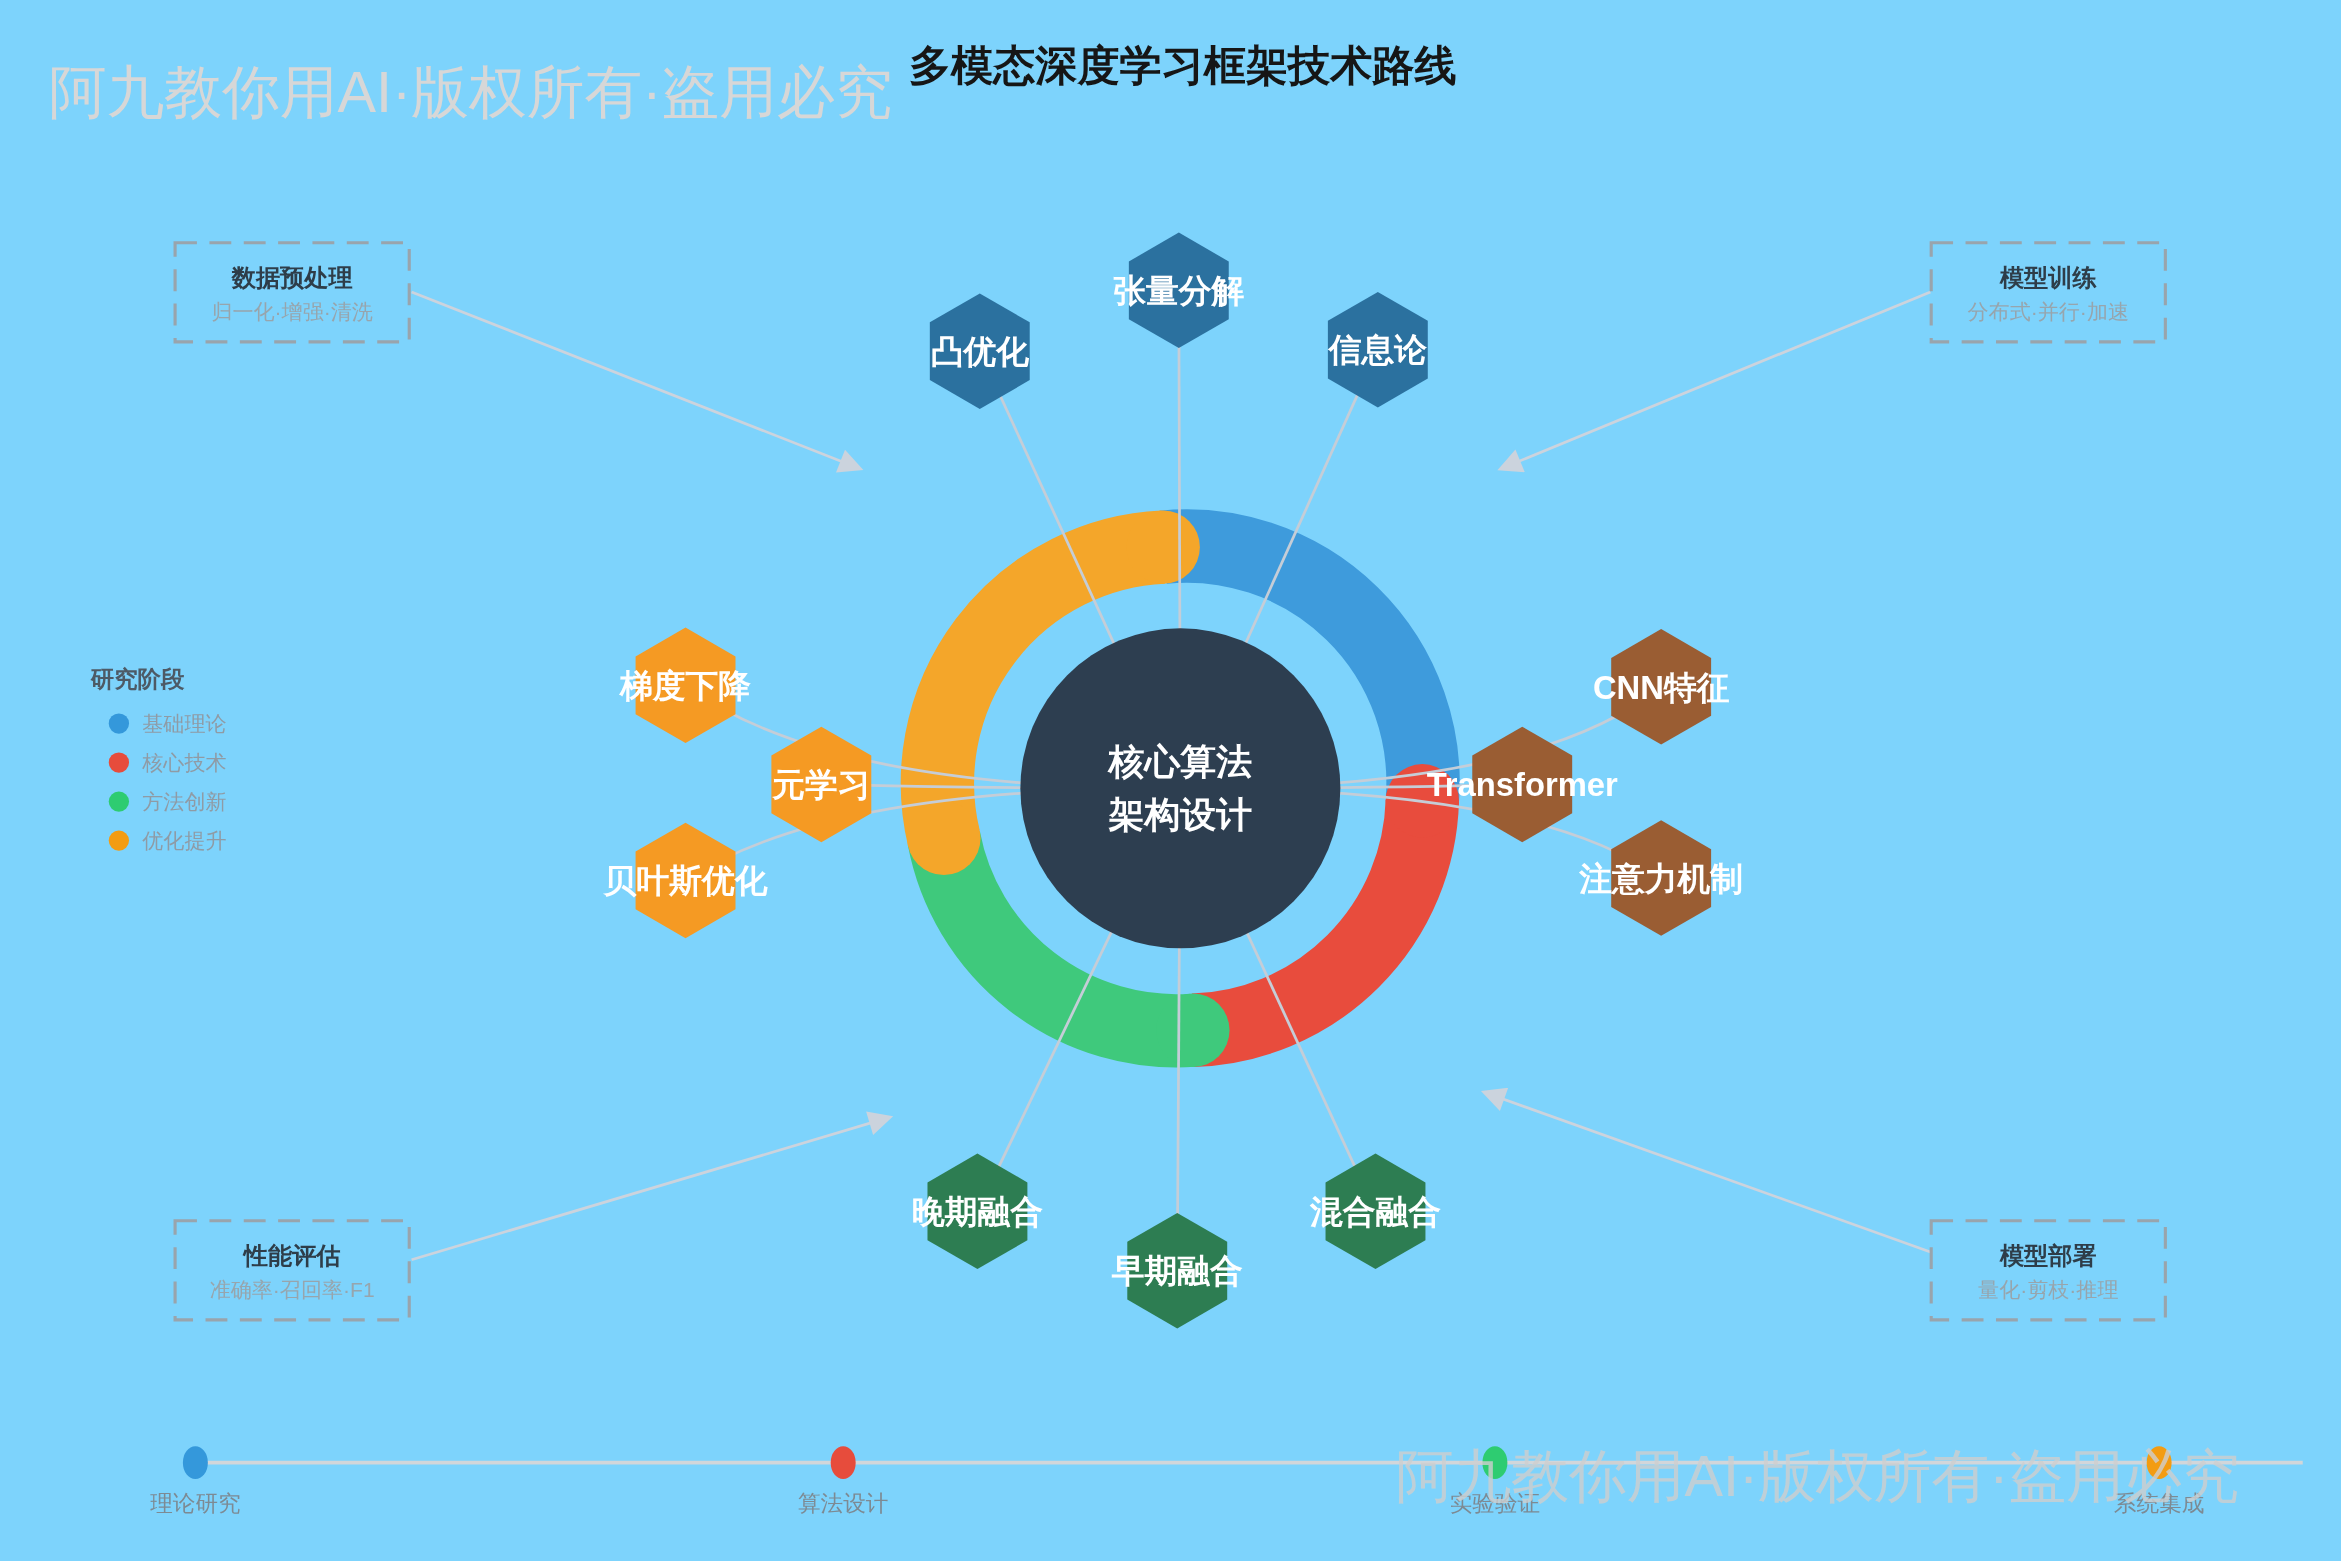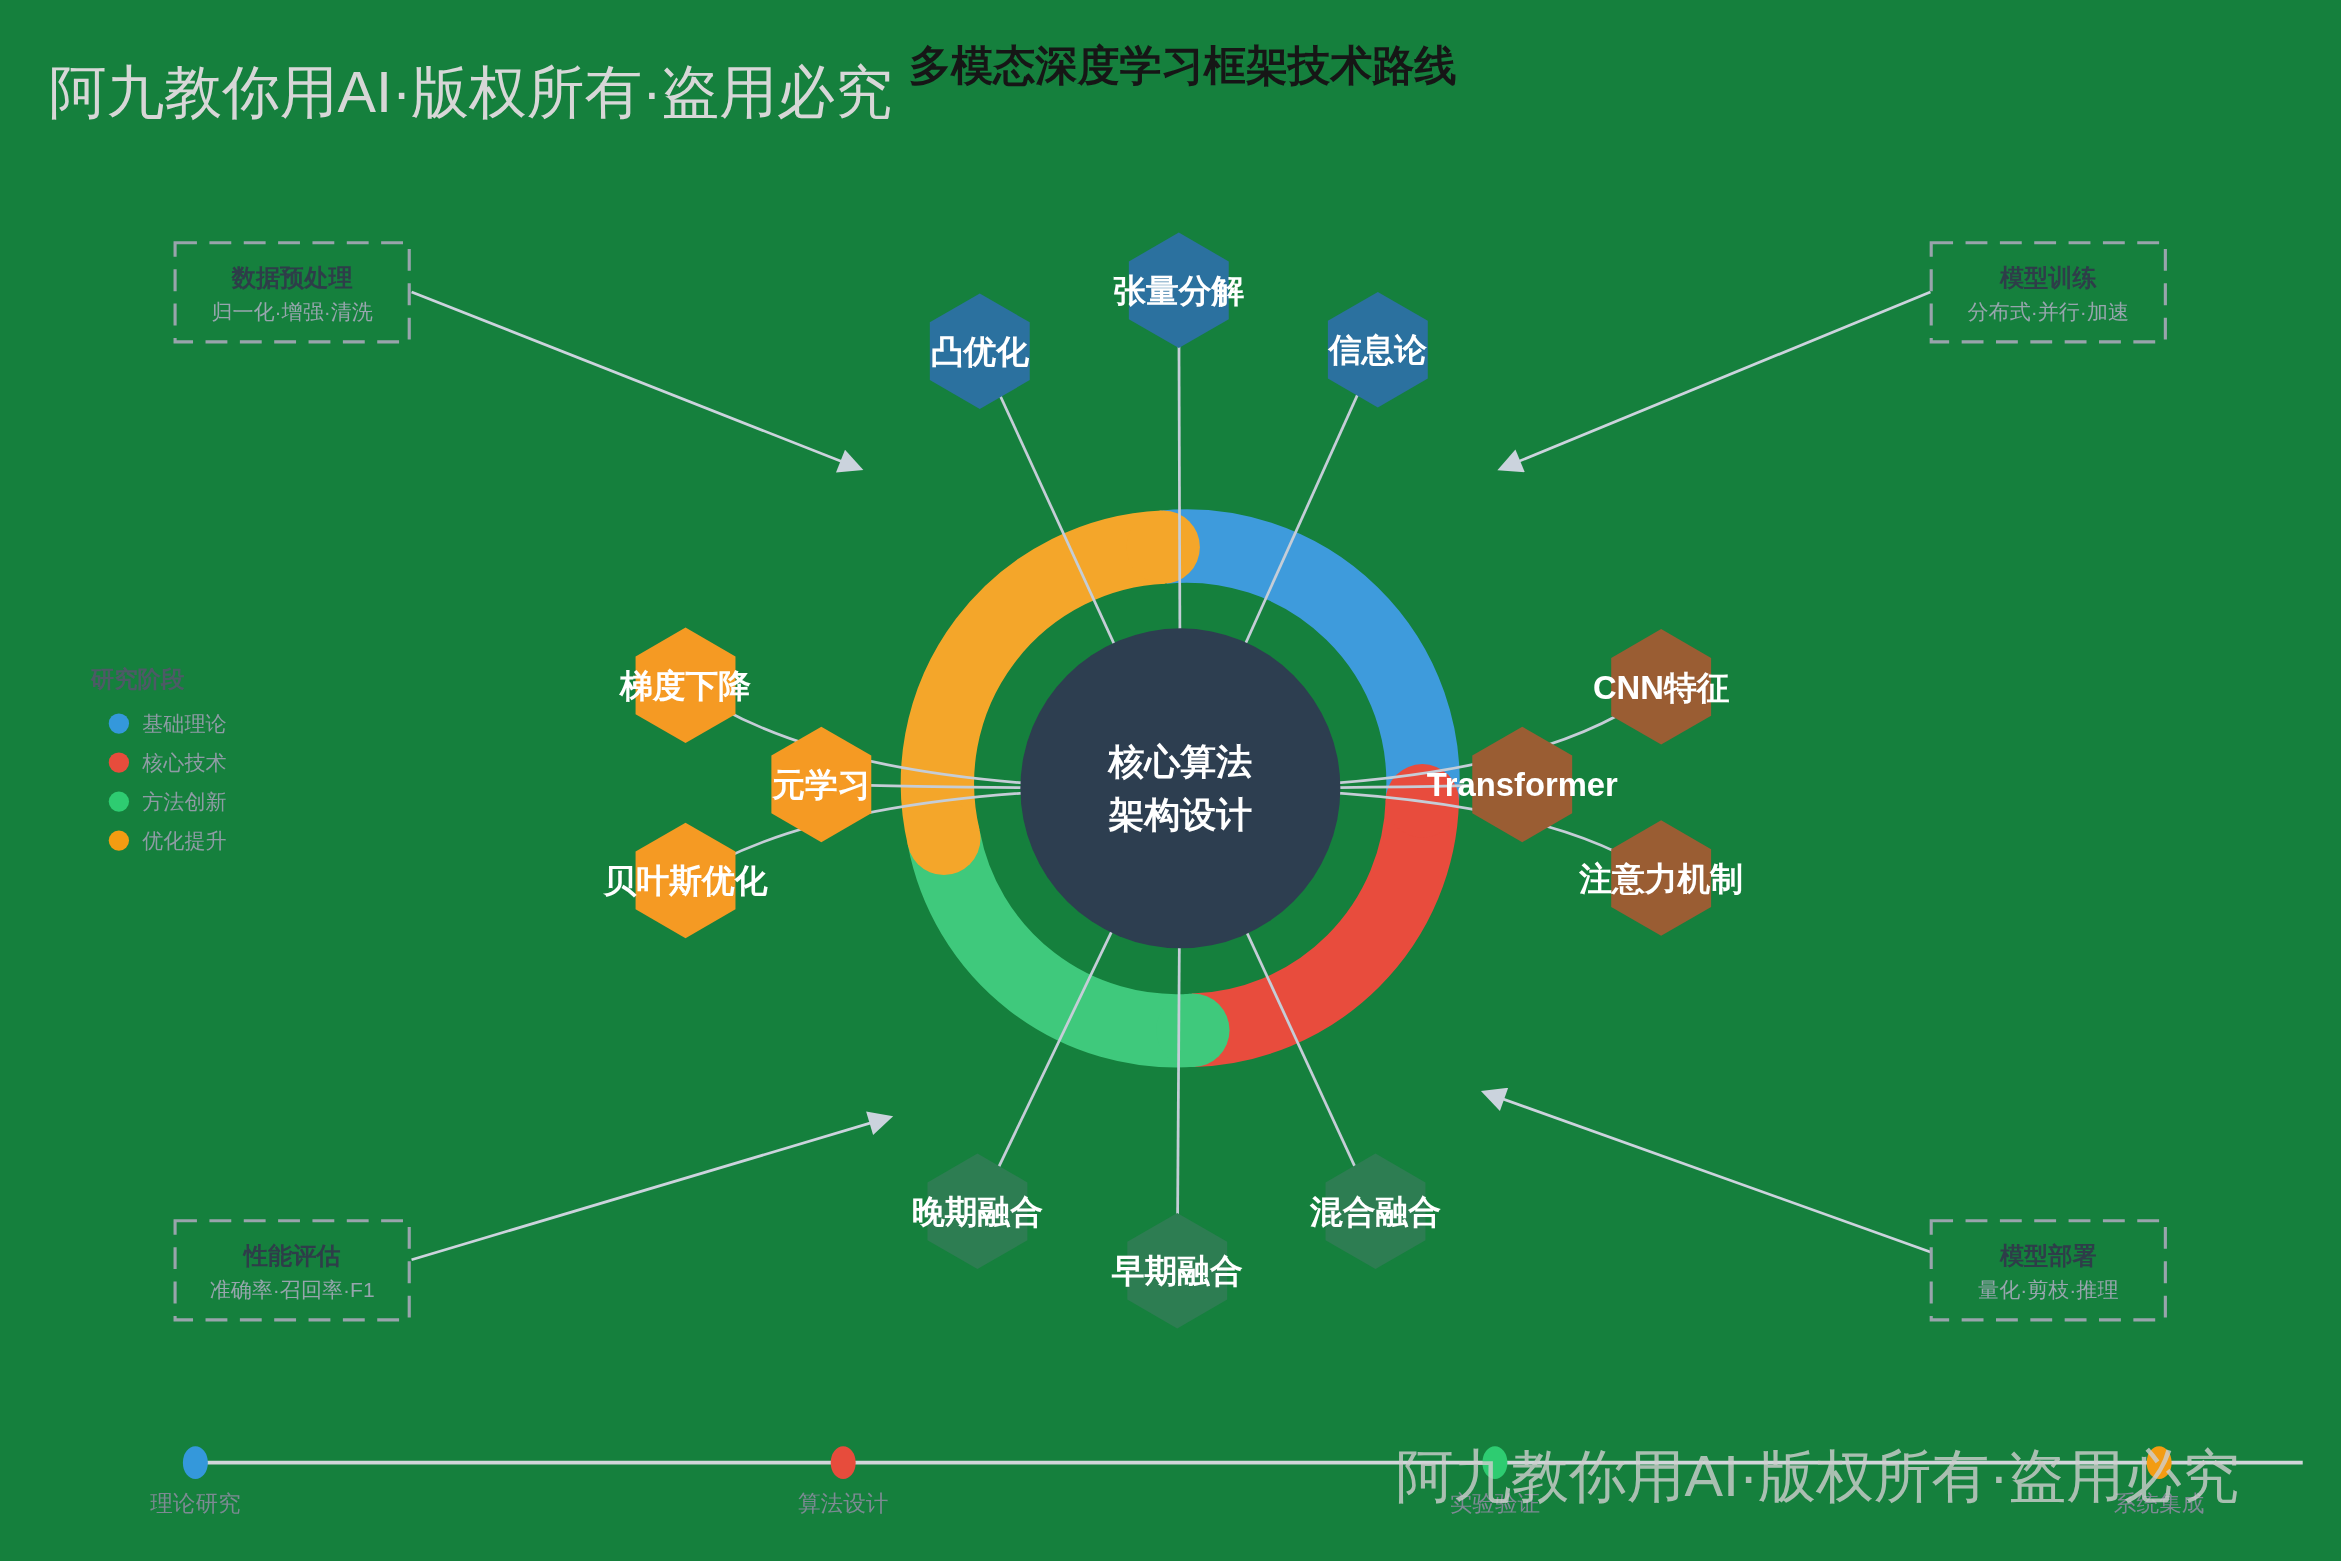--- a/index.html
+++ b/index.html
@@ -1,16 +1,16 @@
 <!DOCTYPE html>
 <html style="font-size:12.5px"><head>
 <meta charset="utf-8">
 <style>
   html,body { margin:0; padding:0; background:#ffffff; }
-  .stage { position:relative; width:2342px; height:1561px; background:#15803d; overflow:hidden; }
+  .stage { position:relative; width:2342px; height:1561px; background:#7dd3fc; overflow:hidden; }
   svg { font-family:"Liberation Sans","DejaVu Sans",sans-serif; display:block; }
   .wm          { font-size:74px; fill:#d7d7d7; }
   .wm-bottom   { font-size:74px; fill:#cfcfcf; opacity:.8; }
   .main-title  { font-size:54px; font-weight:700; fill:#161616; text-anchor:middle; }
   .box-rect    { fill:none; stroke:#99a4ac; stroke-width:4; stroke-dasharray:28 16; }
   .box-title   { font-size:31px; font-weight:700; fill:#2e3d49; text-anchor:middle; }
   .box-sub     { font-size:27px; fill:#97a5ad; text-anchor:middle; }
   .cline       { stroke:#ccd3dd; stroke-width:3.5; fill:none; marker-end:url(#arrow); }
   .rline       { stroke:#c5cdd7; stroke-width:3.5; fill:none; }
   .ring-arc    { fill:none; stroke-width:94; }

